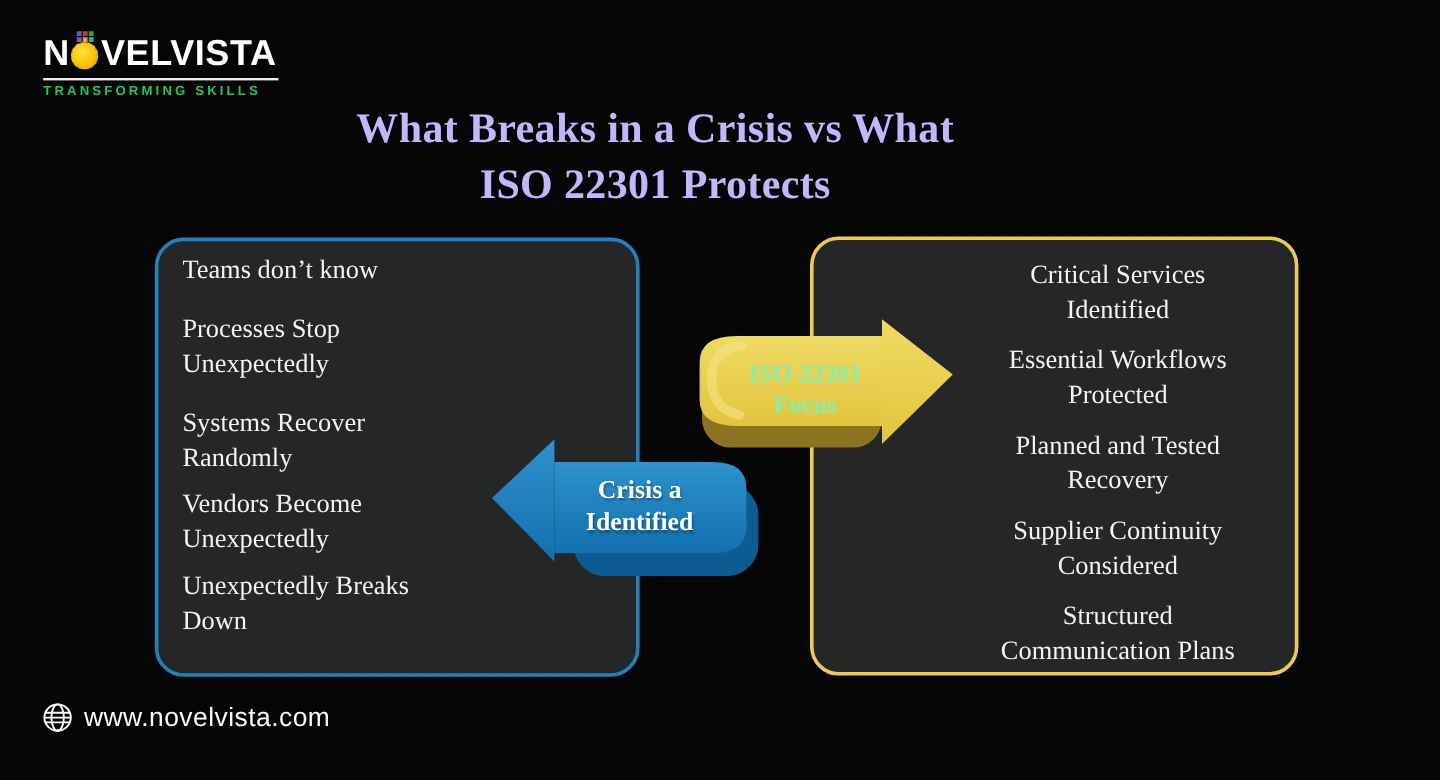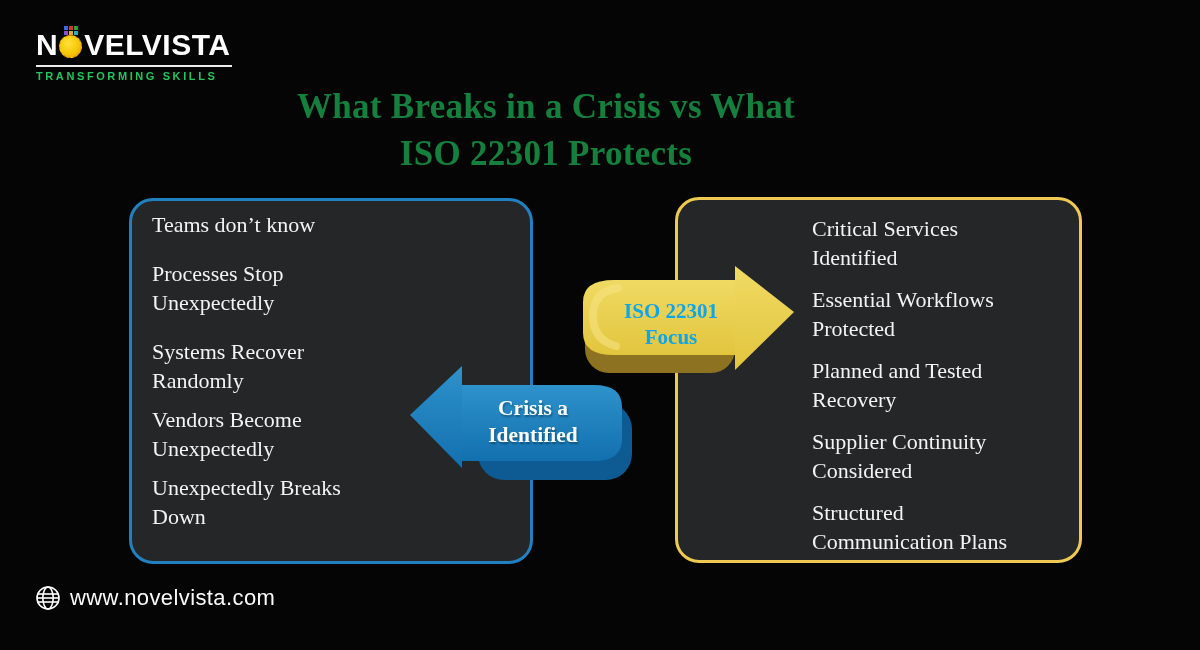--- a/index.html
+++ b/index.html
@@ -21,44 +21,44 @@
   .pixels i { display:block; }
   .pixels i:nth-child(1){background:#4468d8}.pixels i:nth-child(2){background:#d8342a}
   .pixels i:nth-child(3){background:#2f9e3f}.pixels i:nth-child(4){background:#8a52c8}
   .pixels i:nth-child(5){background:#e8a13c}.pixels i:nth-child(6){background:#27b0b0}
   .logo-divider { width:196px; height:2px; background:#ececec; margin:5px 0 3px 0; }
   .logo-tagline { font-family:"Liberation Sans", sans-serif; font-weight:600; font-size:11px;
                   color:#22c55e; letter-spacing:2.6px; white-space:nowrap; }
 
   
   .title { position:absolute; left:0; top:83px; width:1092px; text-align:center;
-           color:#15803d; font-weight:bold; font-size:35px; line-height:47px; letter-spacing:0.3px; }
+           color:#c4b5fd; font-weight:bold; font-size:35px; line-height:47px; letter-spacing:0.3px; }
   .title span { display:block; }
 
   
   .box { position:absolute; background:#242628; border-radius:24px; }
   .box-left  { left:129px; top:198px; width:404px; height:366px; border:3px solid #2180bf; }
   .box-right { left:675px; top:197px; width:407px; height:366px; border:3px solid #eeca52; }
   .box-inner { width:100%; height:100%; }
   .box-left  .box-inner { padding:9px 146px 0 20px;  text-align:left; }
-  .box-right .box-inner { padding:14px 28px 11px 134px; text-align:left; }
+  .box-right .box-inner { padding:14px 28px 11px 134px; text-align:center; }
   .item { font-size:22px; line-height:29px; color:#f3f3f3; }
   .item span { display:block; }
   .box-left  .item { margin-bottom:20px; }
   .box-left  .item:nth-child(n+3) { margin-bottom:10px; }
   .box-right .item { margin-bottom:13px; }
 
   
   .arrow { position:absolute; z-index:5; }
   .arrow svg { display:block; }
   .arrow-yellow { left:572px; top:254px; width:228px; height:124px; }
   .arrow-blue   { left:394px; top:356px; width:242px; height:128px; }
   .arrow-label { position:absolute; z-index:6; text-align:center; font-weight:bold; }
   .arrow-label span { display:block; }
-  .label-yellow { left:596px; top:298px; width:150px; font-size:21px; line-height:26px; color:#0ea5e9; }
+  .label-yellow { left:596px; top:298px; width:150px; font-size:21px; line-height:26px; color:#86efac; }
   .label-blue   { left:458px; top:395px; width:150px; font-size:21.5px; line-height:27px; color:#ffffff;
                   text-shadow:1px 2px 2px rgba(0,0,0,0.35); }
 
   
   .footer { position:absolute; left:35px; top:585px; display:flex; align-items:center; gap:9px; }
   .footer-site { font-family:"Liberation Sans", sans-serif; font-size:22px; color:#fafafa;
                  letter-spacing:0.4px; }
 </style>
 </head>
 <body>

